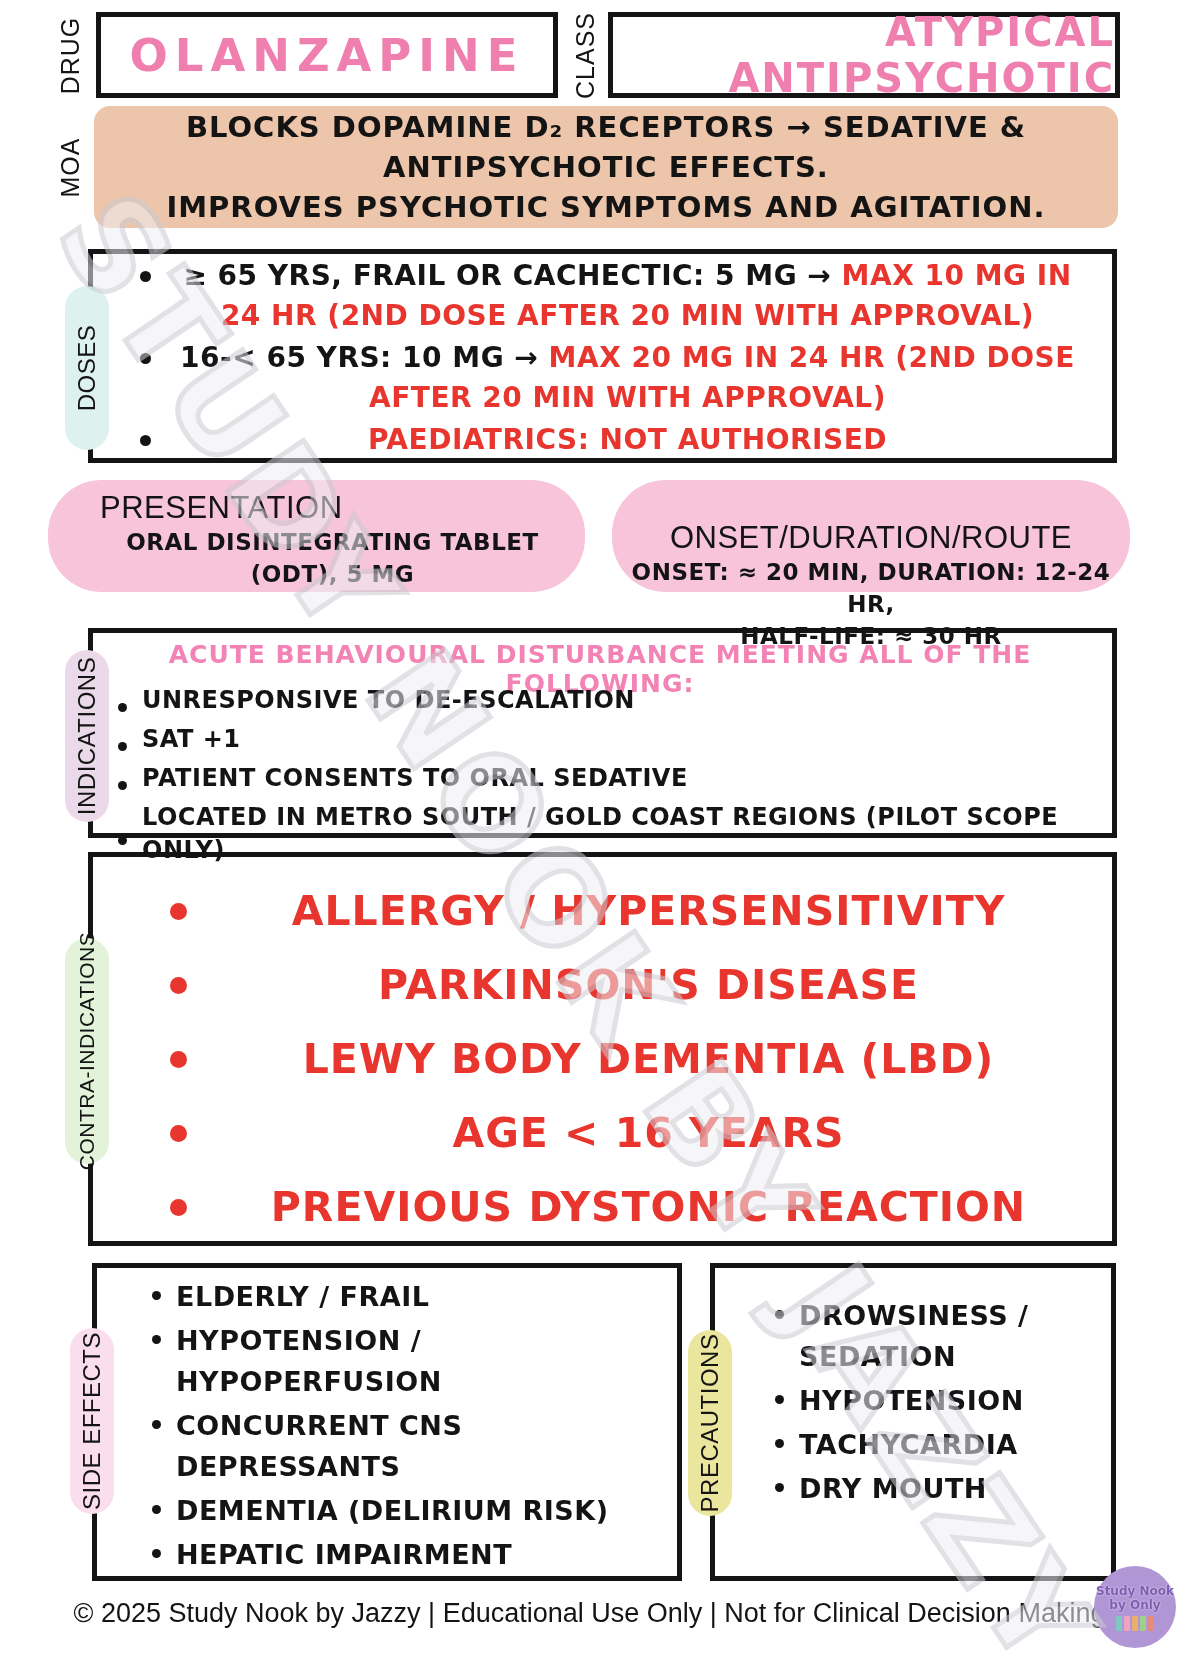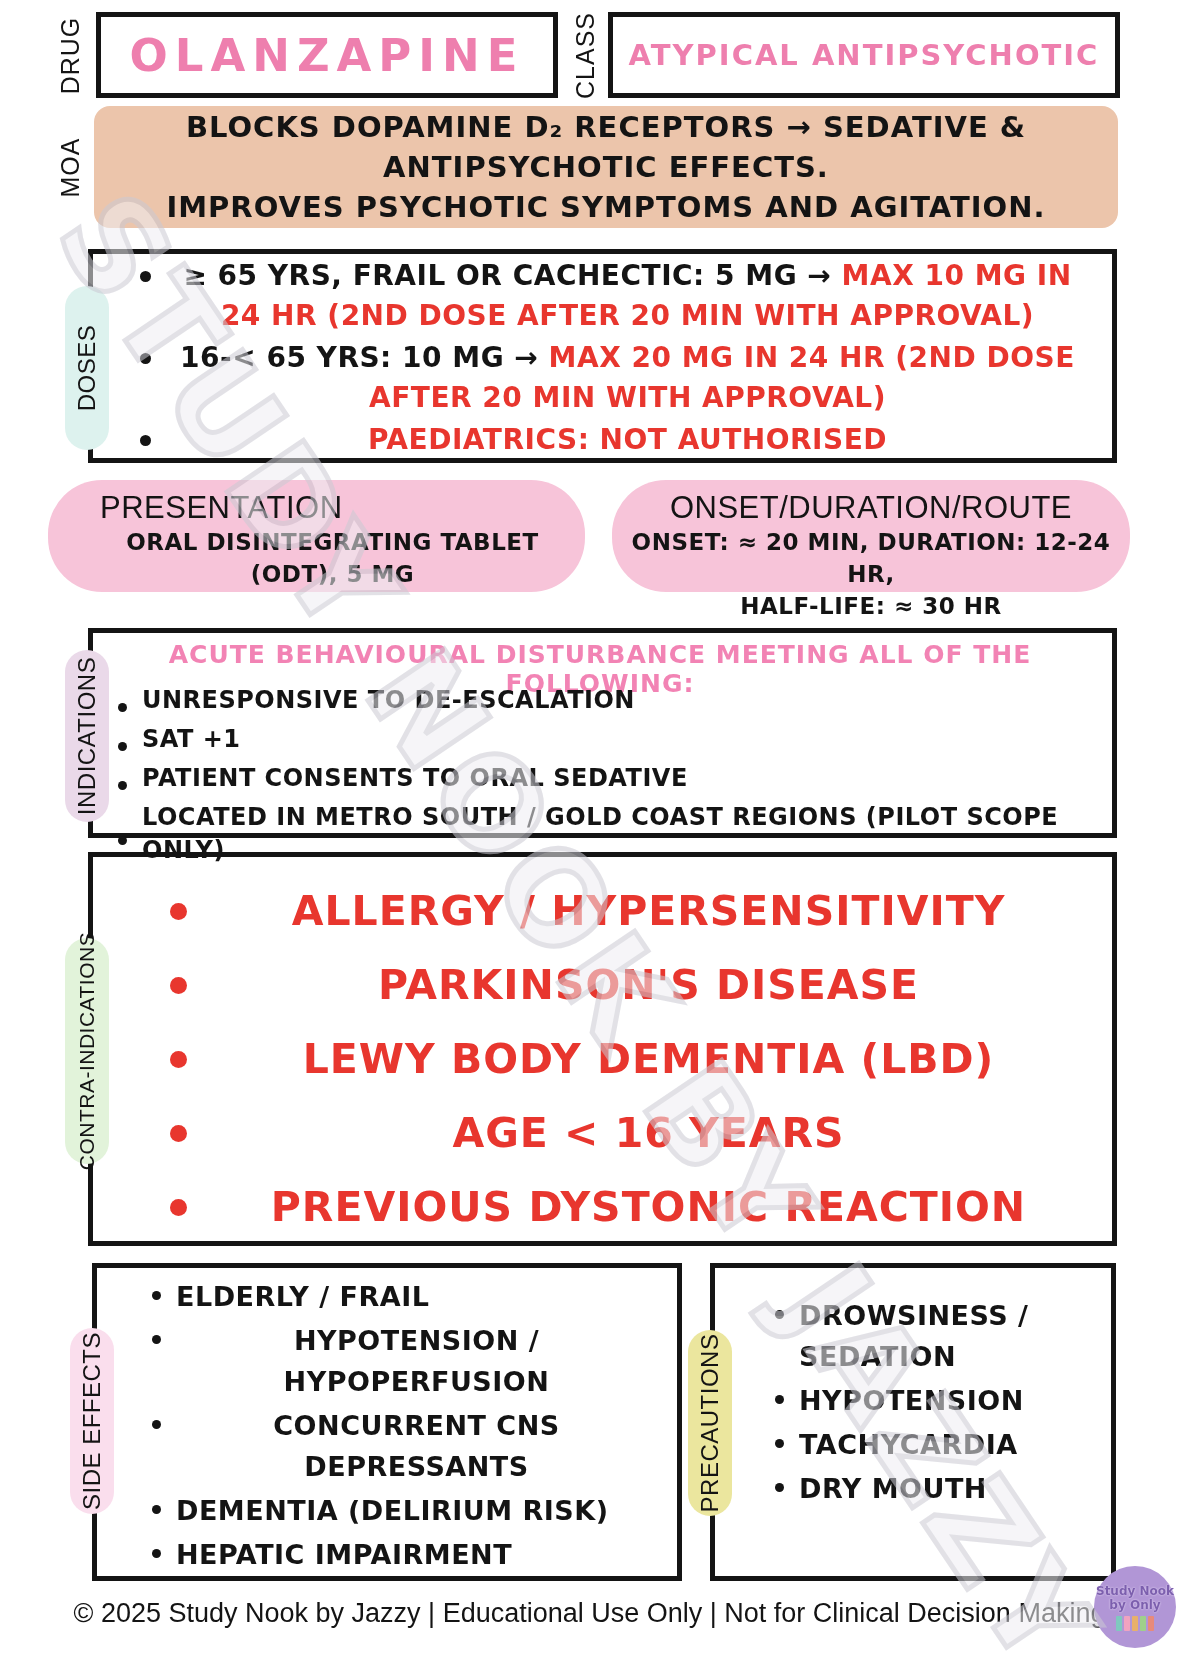--- a/index.html
+++ b/index.html
@@ -15,21 +15,21 @@
   .pill{position:absolute;display:flex;align-items:center;justify-content:center;border-radius:24px;z-index:3;}
   .pill span{transform:rotate(-90deg);white-space:nowrap;font-family:"Liberation Sans",sans-serif;
     font-size:24px;font-weight:400;color:#141414;letter-spacing:0.5px;}
 
   
   .bbox{position:absolute;background:#fff;border:5px solid #141414;box-sizing:border-box;}
 
   
   .hd-box{display:flex;align-items:center;justify-content:center;text-align:right;}
   .drug-name{color:var(--c-pink,#ee7fae);font-size:45px;font-weight:700;letter-spacing:7px;}
-  .class-name{color:var(--c-pink,#ee7fae);font-size:29px;font-weight:700;letter-spacing:2px;}
+  .class-name{color:var(--c-pink,#ee7fae);font-size:40px;font-weight:700;letter-spacing:2px;}
 
   
   .moa-box{position:absolute;border-radius:16px;background:var(--c-moa-bg,#ecc5ab);
     display:flex;flex-direction:column;align-items:center;justify-content:center;z-index:2;}
   .moa-line{font-size:29px;font-weight:700;color:#141414;line-height:40px;letter-spacing:1px;text-align:center;}
 
   
   .dot{display:inline-block;background:#141414;border-radius:50%;flex:0 0 auto;}
   .t-red{color:var(--c-red,#e8362e);}
   .t-black{color:#141414;}
@@ -52,21 +52,21 @@
   .ind-item .dot{width:9px;height:9px;margin-top:13px;margin-right:15px;}
   .ind-text{font-size:24px;font-weight:700;color:#141414;line-height:33px;letter-spacing:0.5px;}
 
   
   .contra-list{position:absolute;left:100px;top:874px;width:1000px;z-index:2;}
   .contra-item{display:flex;align-items:center;height:74px;}
   .contra-item .dot{width:17px;height:17px;margin-left:70px;margin-right:10px;}
   .contra-text{flex:1;text-align:center;color:var(--c-red,#e8362e);font-size:41px;font-weight:700;letter-spacing:1px;}
 
   
-  .se-list{position:absolute;left:152px;top:1276px;width:505px;z-index:2;text-align:center;}
+  .se-list{position:absolute;left:152px;top:1276px;width:505px;z-index:2;}
   .pre-list{position:absolute;left:775px;top:1295px;width:325px;z-index:2;}
   .b-item{display:flex;margin-bottom:3px;}
   .b-item .dot{width:9px;height:9px;margin-top:15px;margin-right:15px;}
   .b-text{font-size:27px;font-weight:700;color:#141414;line-height:41px;letter-spacing:0.5px;}
 
   
   .footer{position:absolute;left:0;top:1598px;width:1179px;text-align:center;z-index:2;
     font-family:"Liberation Sans",sans-serif;font-size:27px;color:#141414;}
 
   
@@ -127,21 +127,21 @@
       <span class="dose-text"><span class="t-black"></span><span class="t-red">PAEDIATRICS: NOT AUTHORISED</span></span>
     </div>
   </div>
 
   <div class="bubble" style="left:48px;top:480px;width:537px;height:112px;padding:10px 20px 0 52px;">
     <div class="bubble-title" style="text-align:left;">PRESENTATION</div>
     <div class="bubble-body">ORAL DISINTEGRATING TABLET</div>
     <div class="bubble-body">(ODT), 5 MG</div>
   </div>
   <div class="bubble" style="left:612px;top:480px;width:518px;height:112px;padding:10px 14px 0 14px;">
-    <div class="bubble-title" style="text-align:center;">ONSET/DURATION/ROUTE</div>
+    <div class="bubble-title" style="text-align:center;margin-top:30px;">ONSET/DURATION/ROUTE</div>
     <div class="bubble-body">ONSET: ≈ 20 MIN, DURATION: 12-24 HR,</div>
     <div class="bubble-body">HALF-LIFE: ≈ 30 HR</div>
   </div>
 
   <div class="bbox" style="left:88px;top:628px;width:1029px;height:210px;"></div>
   <div class="pill" style="left:65px;top:650px;width:44px;height:172px;background:var(--c-pill-indications,#ead9e9);">
     <span>INDICATIONS</span>
   </div>
   <div class="ind-header">ACUTE BEHAVIOURAL DISTURBANCE MEETING ALL OF THE FOLLOWING:</div>
   <div class="ind-list">

